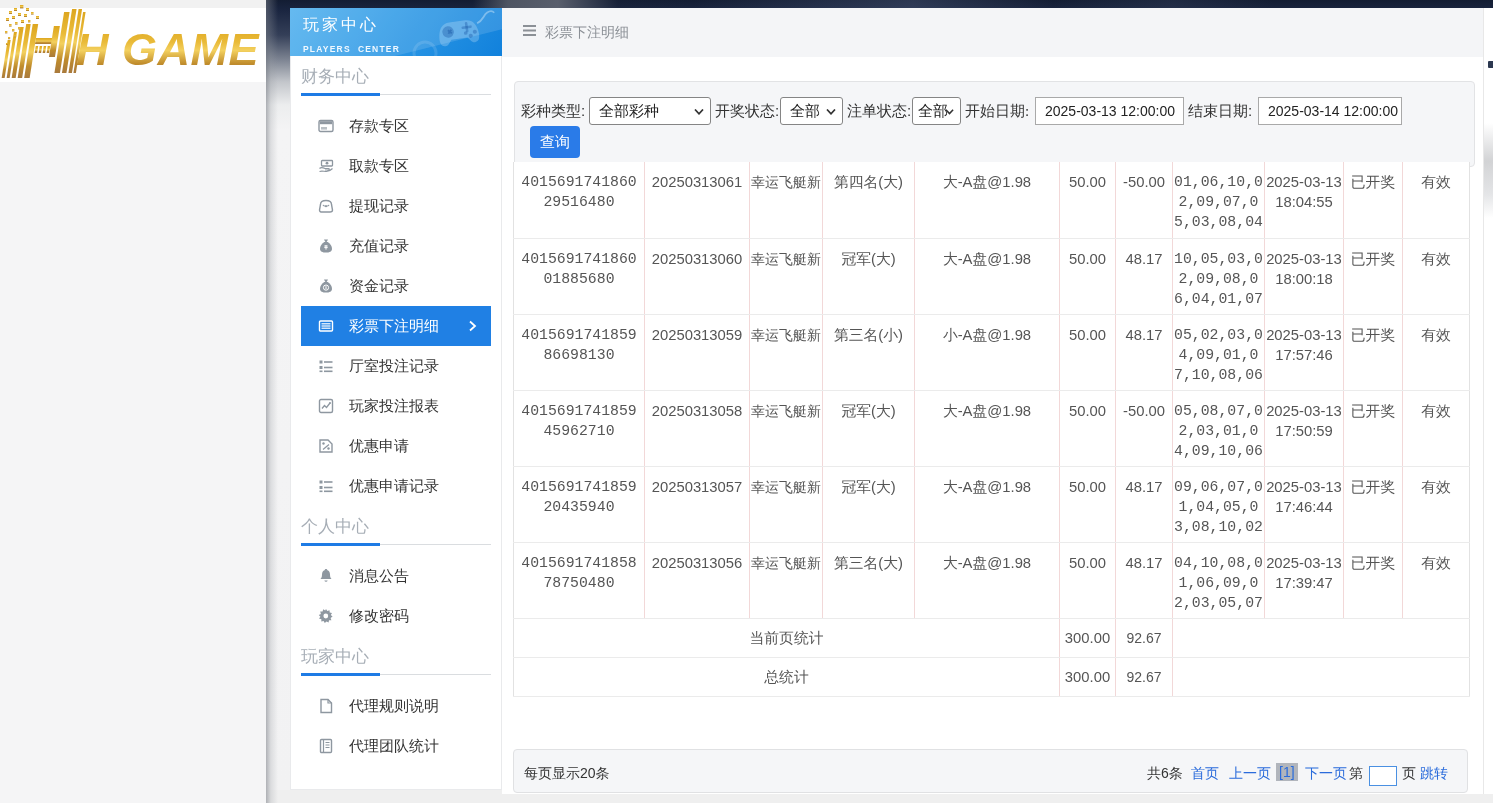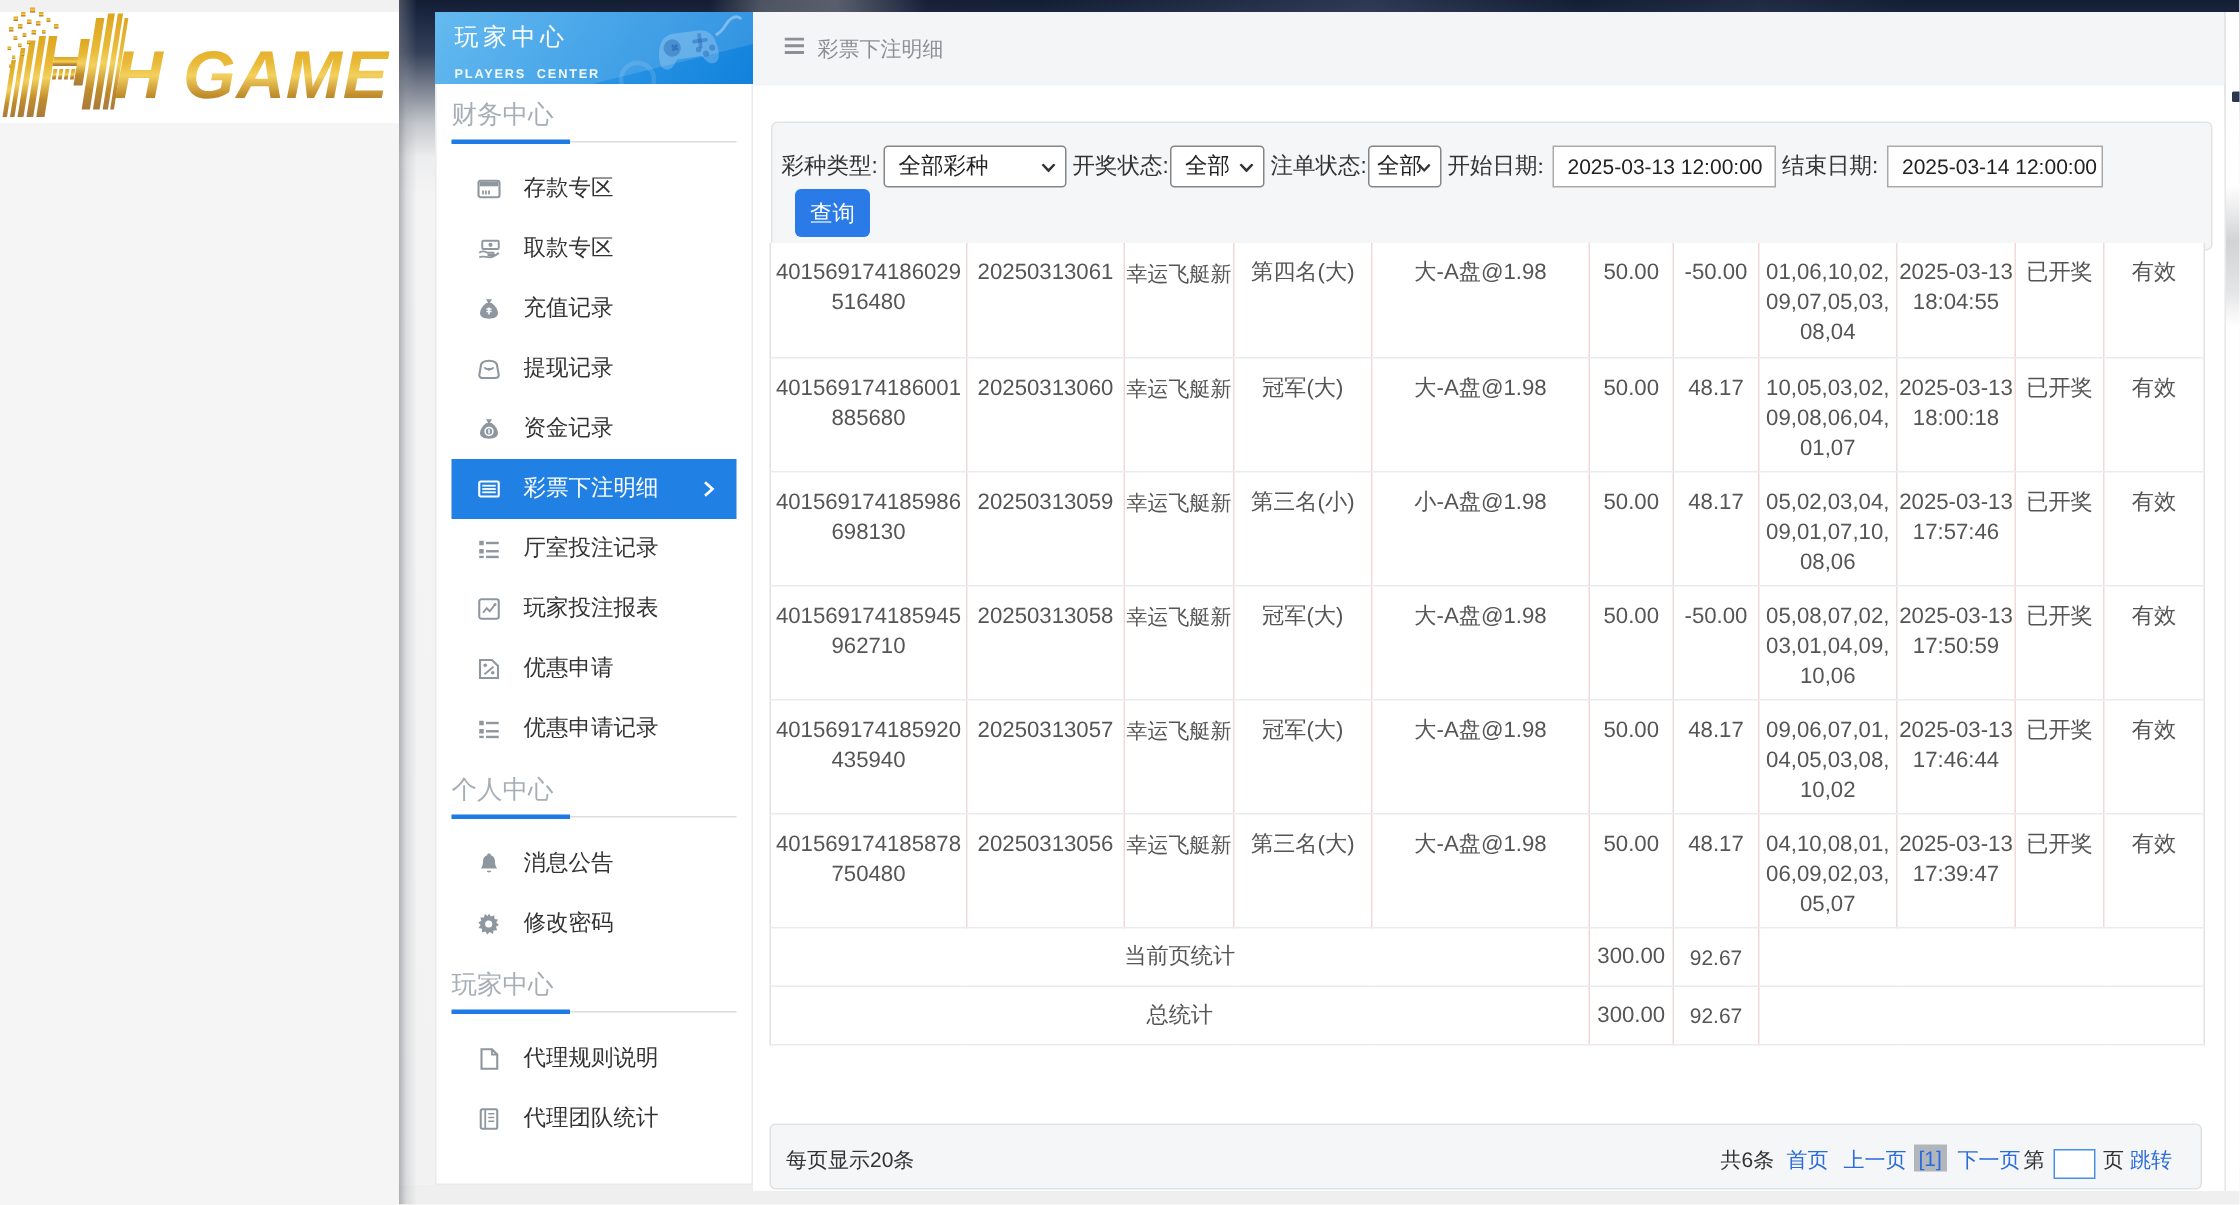--- a/index.html
+++ b/index.html
@@ -45,21 +45,21 @@
 #qbtn{position:absolute;left:15px;top:44px;width:50px;height:32px;background:#2a7be8;color:#fff;font-size:15px;border:none;border-radius:4px;font-family:"Liberation Sans",sans-serif;}
 
 #tbl{position:absolute;left:513px;top:162px;border-collapse:collapse;table-layout:fixed;width:956px;background:#fff;}
 #tbl th{height:39px;background:#edf1f6;border:1px solid #f0d4d4;border-top:1px solid #cccccc;border-bottom:1px solid #999;font-size:15px;color:#4a4a4a;font-weight:bold;padding:0;}
 #tbl th{font-size:15px;white-space:nowrap;}
 #tbl td{border:1px solid #f2d8d8;border-top:none;border-bottom:1px solid #ebebeb;font-size:14.8px;color:#555;text-align:center;vertical-align:top;padding:10px 1px 4px;line-height:20px;}
 #tbl td:nth-child(3){font-size:14px;}
 #tbl th:first-child,#tbl td:first-child{border-left:1px solid #e2e2e2;}
 #tbl th:last-child,#tbl td:last-child{border-right:1px solid #e2e2e2;}
 #tbl tr.sum td{border-bottom:1px solid #ebebeb;}
-#tbl td.ba{word-break:break-all;}
+#tbl td.ba{word-break:break-all;font-family:Liberation Mono, monospace;}
 #tbl td.c1{padding-left:3px;padding-right:3px;}
 
 #pfoot{position:absolute;left:513px;top:749px;width:955px;height:44px;background:#f5f6f8;border:1px solid #e0e1e3;border-radius:4px;font-size:14px;color:#333;}
 #pfoot .lt{position:absolute;left:10px;top:15px;}
 #pfoot .pg{position:absolute;top:15px;}
 #pfoot a{color:#2a6bdb;text-decoration:none;}
 #pfoot .cur{position:absolute;left:762px;top:13px;background:#b1b5bc;color:#2a6bdb;padding:1px 3px;}
 #pfoot input{position:absolute;left:855px;top:16px;width:28px;height:20px;border:1px solid #4a90e2;background:#fff;}
 
 #rstrip{position:absolute;left:1483px;top:8px;width:10px;height:786px;background:#fff;border-left:1px solid #e8e8e8;}
@@ -168,33 +168,33 @@
         <li>
             <svg class="ic" viewBox="0 0 16 16">
               <rect x="3.5" y="2.5" width="11" height="5.5" rx="0.8" fill="none" stroke="#8e97a0" stroke-width="1.3"></rect>
               <circle cx="9" cy="5.2" r="1.4" fill="#8e97a0"></circle>
               <path d="M1.5 10.5 C3 9 5 9.5 7 10.5 L10.5 10.5 C11.5 10.5 11.5 12 10.5 12 L7 12 M1.5 13.5 C4 12.5 6 13.5 8.5 13.5 C11 13.5 13 12 14.5 10.5" fill="none" stroke="#8e97a0" stroke-width="1.2"></path>
             </svg>
             <span class="tx">取款专区</span>
           </li>
         <li>
             <svg class="ic" viewBox="0 0 16 16">
+              <path d="M2.5 6.5 C2.5 4 4.5 2.5 8 2.5 C11.5 2.5 13.5 4 13.5 6.5 L14.5 12 C14.5 13.5 13.5 14 12 14 L4 14 C2.5 14 1.5 13.5 1.5 12 Z" fill="none" stroke="#8e97a0" stroke-width="1.4"></path>
+              <path d="M5 6.8 C5.5 8.5 10.5 8.5 11 6.8" fill="none" stroke="#8e97a0" stroke-width="1.2"></path>
+              <circle cx="8" cy="8.2" r="1" fill="#8e97a0"></circle>
+            </svg>
+            <span class="tx">提现记录</span>
+          </li>
+        <li>
+            <svg class="ic" viewBox="0 0 16 16">
               <path d="M6 1.5 h4 l-1.4 2.5 h-1.2 Z" fill="#8e97a0"></path>
               <path d="M6.2 4 C3.4 6 2 8.5 2 10.9 C2 13.3 4.5 14.5 8 14.5 C11.5 14.5 14 13.3 14 10.9 C14 8.5 12.6 6 9.8 4 Z" fill="#8e97a0"></path>
               <path d="M8 7 v4.6 M6.3 8 h3.4 M6.3 9.6 h3.4" stroke="#fff" stroke-width="1"></path>
             </svg>
             <span class="tx">充值记录</span>
-          </li>
-        <li>
-            <svg class="ic" viewBox="0 0 16 16">
-              <path d="M2.5 6.5 C2.5 4 4.5 2.5 8 2.5 C11.5 2.5 13.5 4 13.5 6.5 L14.5 12 C14.5 13.5 13.5 14 12 14 L4 14 C2.5 14 1.5 13.5 1.5 12 Z" fill="none" stroke="#8e97a0" stroke-width="1.4"></path>
-              <path d="M5 6.8 C5.5 8.5 10.5 8.5 11 6.8" fill="none" stroke="#8e97a0" stroke-width="1.2"></path>
-              <circle cx="8" cy="8.2" r="1" fill="#8e97a0"></circle>
-            </svg>
-            <span class="tx">提现记录</span>
           </li>
         <li>
             <svg class="ic" viewBox="0 0 16 16">
               <path d="M6 1.5 h4 l-1.4 2.5 h-1.2 Z" fill="#8e97a0"></path>
               <path d="M6.2 4 C3.4 6 2 8.5 2 10.9 C2 13.3 4.5 14.5 8 14.5 C11.5 14.5 14 13.3 14 10.9 C14 8.5 12.6 6 9.8 4 Z" fill="#8e97a0"></path>
               <circle cx="8" cy="9.6" r="2.6" fill="none" stroke="#fff" stroke-width="1"></circle>
               <path d="M8 8.2 v2.8" stroke="#fff" stroke-width="1"></path>
             </svg>
             <span class="tx">资金记录</span>
           </li>

